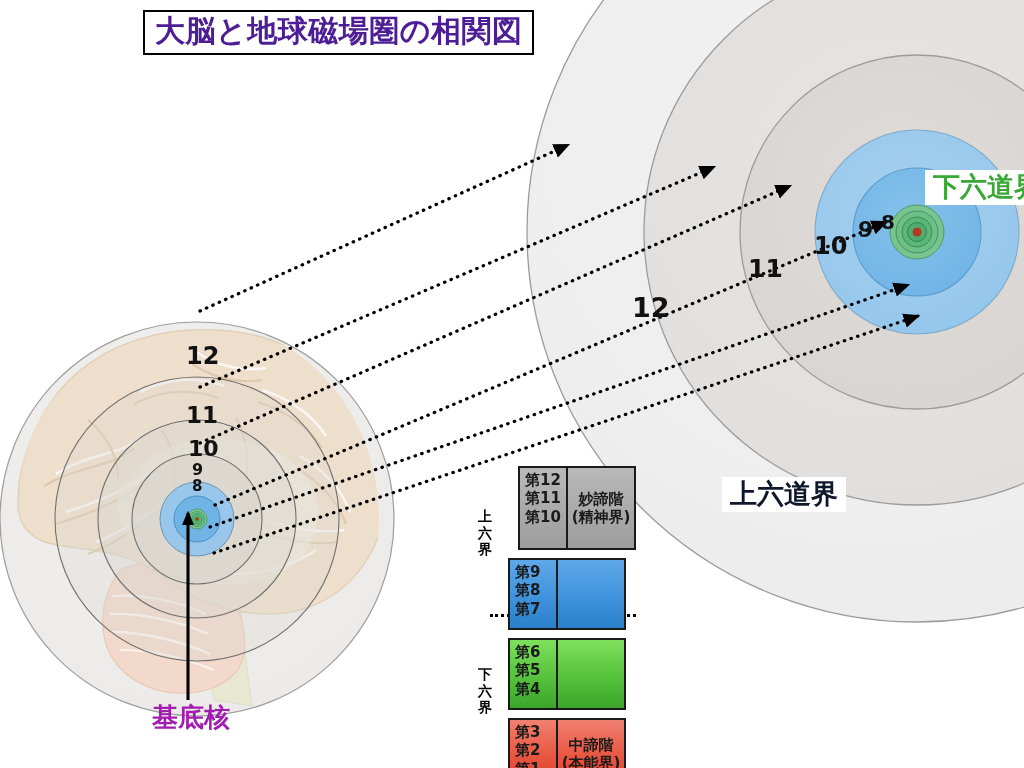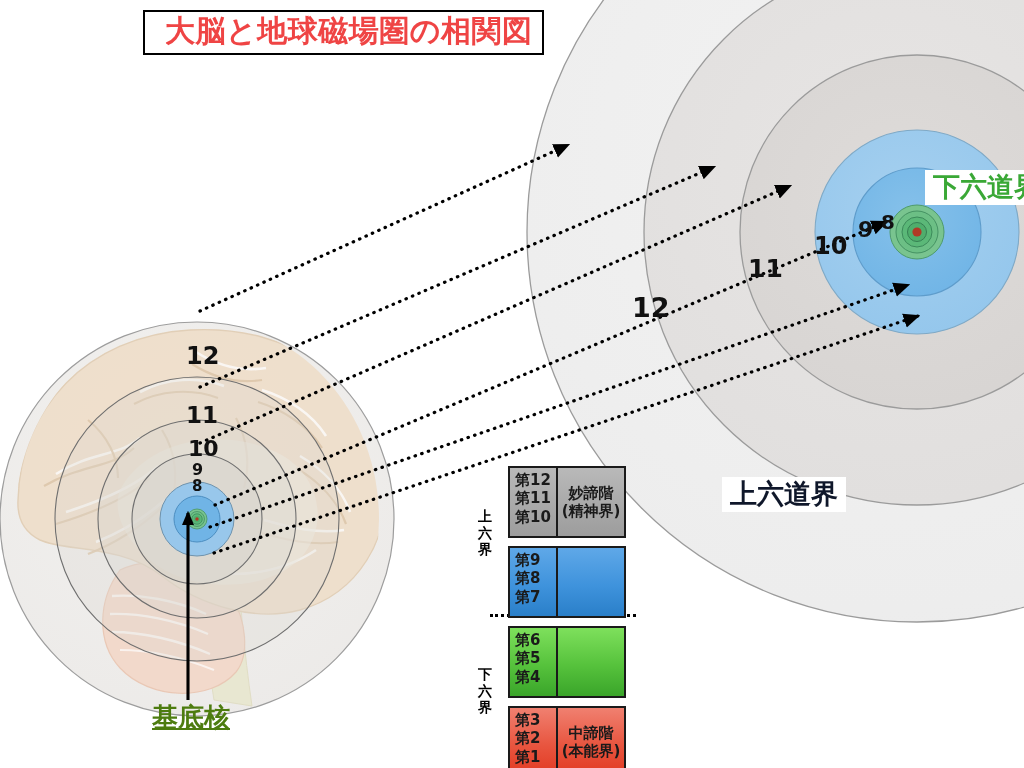--- a/index.html
+++ b/index.html
@@ -23,27 +23,27 @@
     top: 0;
     width: 1024px;
     height: 768px;
   }
 
   
   .title-box {
     position: absolute;
     left: 143px;
     top: 10px;
-    padding: 4px 10px 7px 20px;
+    padding: 4px 10px 7px 10px;
     border: 2px solid #000000;
     background: #ffffff;
     font-size: 30px;
     font-weight: bold;
     line-height: 1.0;
-    color: #ef4444;
+    color: #4c1d95;
     letter-spacing: 0.5px;
     white-space: nowrap;
   }
 
   
   .ring-num {
     position: absolute;
     font-weight: bold;
     color: #111111;
     line-height: 1;
@@ -63,24 +63,23 @@
   .area-label.lower { color: #3aa836; left: 925px; top: 170px; }
   .area-label.upper { color: #0f172a; left: 722px; top: 477px; }
 
   
   .basal-label {
     position: absolute;
     left: 152px;
     top: 704px;
     font-size: 26px;
     font-weight: bold;
-    color: #4d7c0f;
+    color: #a21caf;
     line-height: 1;
     white-space: nowrap;
-    text-decoration: underline;
   }
 
   
   #legend {
     position: absolute;
     left: 466px;
     top: 466px;
     width: 170px;
     height: 302px;
   }
@@ -136,21 +135,21 @@
     padding: 2px 1px;
   }
   .legend-col-left span { display: block; }
   .legend-col-right span { display: block; white-space: nowrap; }
 
   .row-gray  { background: linear-gradient(to bottom, #b9b9b9, #a9a9a9 55%, #9d9d9d); }
   .row-blue  { background: linear-gradient(to bottom, #5fa8e8, #3f93dc 55%, #2a7fc9); }
   .row-green { background: linear-gradient(to bottom, #7ee05c, #56c23c 55%, #3aa52a); }
   .row-red   { background: linear-gradient(to bottom, #f08070, #e8553f 55%, #e23a22); }
 
-  .row-h1 { height: 72px; }
+  .row-h1 { height: 84px; margin-left: 10px; }
   .row-h2 { height: 72px; }
   .row-h3 { height: 72px; }
   .row-h4 { height: 72px; }
 
   .legend-divider {
     position: absolute;
     left: 24px;
     top: 148px;
     width: 146px;
     height: 0;

